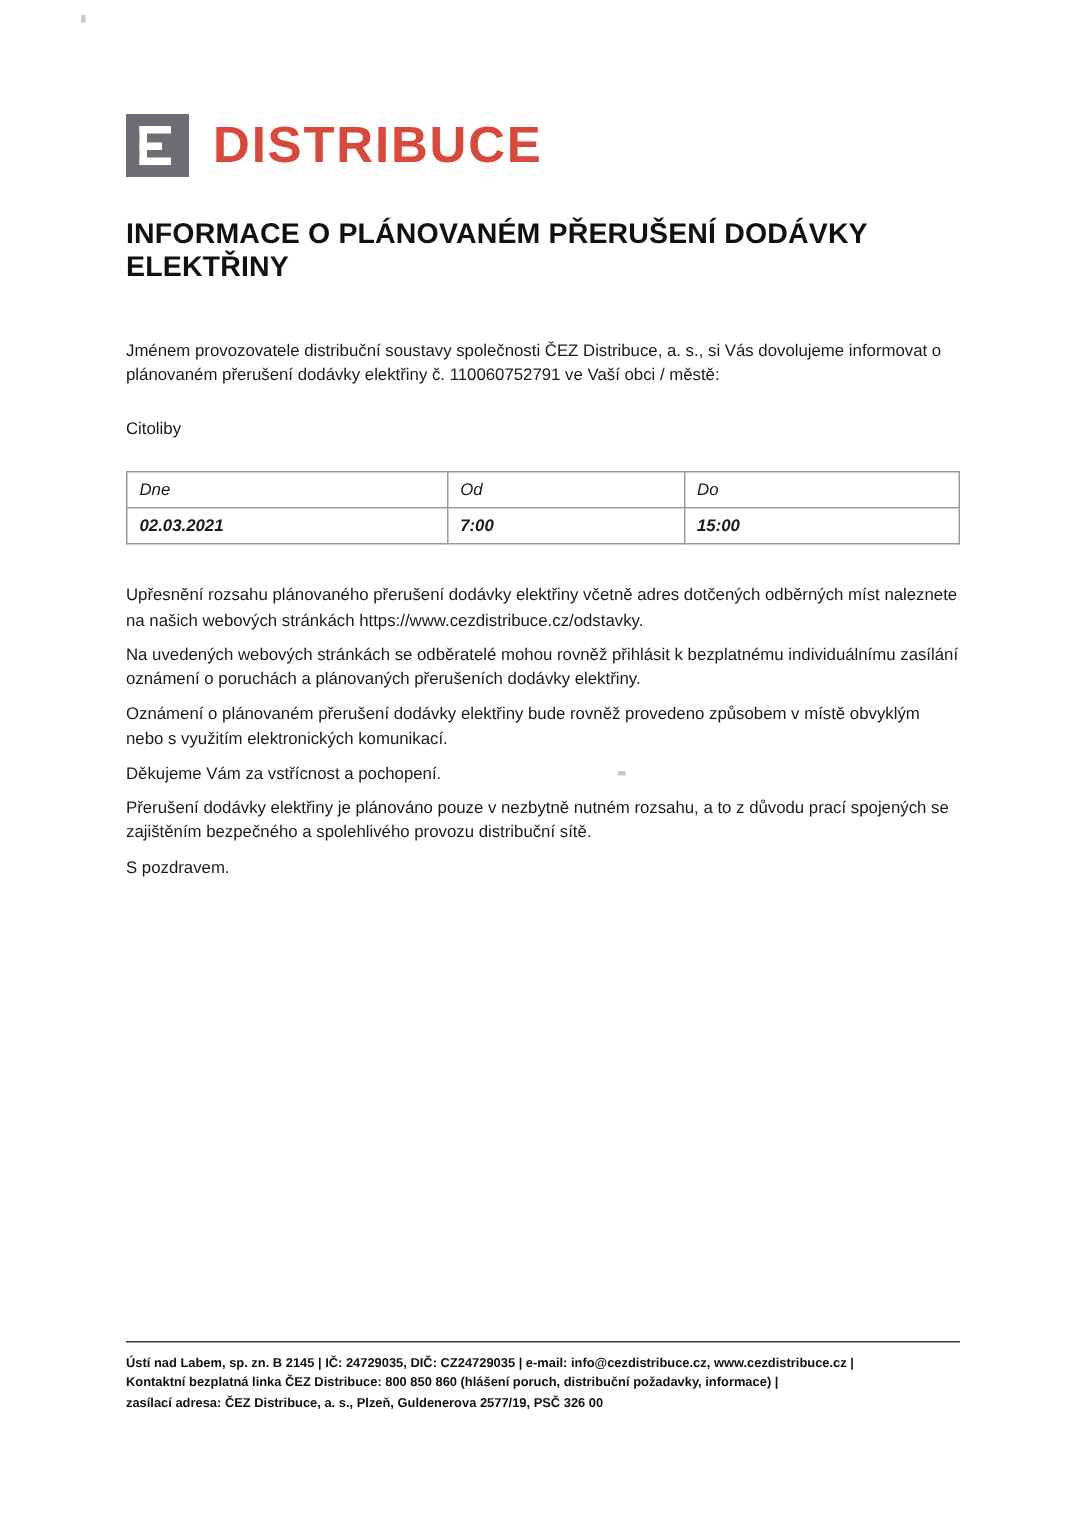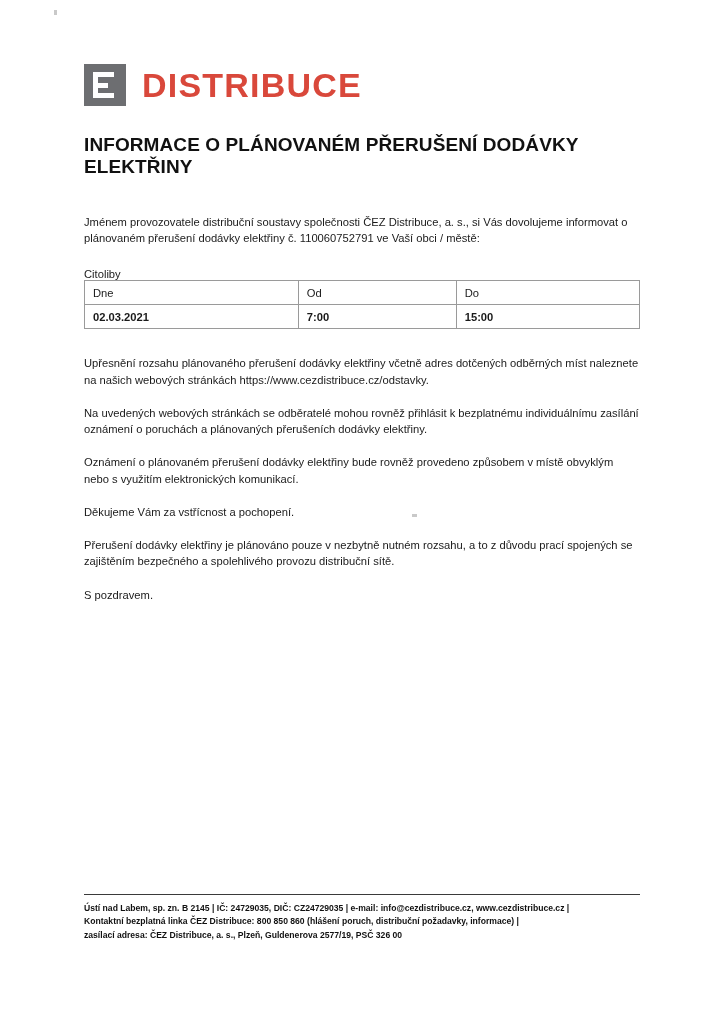--- a/index.html
+++ b/index.html
@@ -13,21 +13,21 @@
     font-family: "Liberation Sans", sans-serif;
     color: #1a1a1a;
     position: relative;
     overflow: hidden;
   }
   .page {
     position: relative;
     width: 724px;
     height: 1024px;
     box-sizing: border-box;
-    padding: 0 84px;
+    padding: 12px 84px;
   }
 
   
   .logo-row {
     display: flex;
     align-items: center;
     padding-top: 62px;
     height: 46px;
   }
   .logo-mark {
@@ -90,35 +90,37 @@
   }
 
   
   .para {
     font-size: 11.2px;
     line-height: 1.45;
     color: #1a1a1a;
     margin-top: 26px;
   }
   .para.tight {
-    margin-top: 17px;
+    margin-top: 7px;
   }
   .para-intro {
     margin-top: 36px;
   }
   .city {
     margin-top: 22px;
     font-size: 11.2px;
   }
 
   
   table.outage {
+    margin-top: 22px;
     border-collapse: collapse;
     width: 100%;
     table-layout: fixed;
+    font-style: italic;
   }
   table.outage td {
     border: 1px solid #9a9a9a;
     height: 23px;
     padding: 0 8px;
     font-size: 11.2px;
     vertical-align: middle;
   }
   table.outage tr.head td {
     font-weight: normal;

